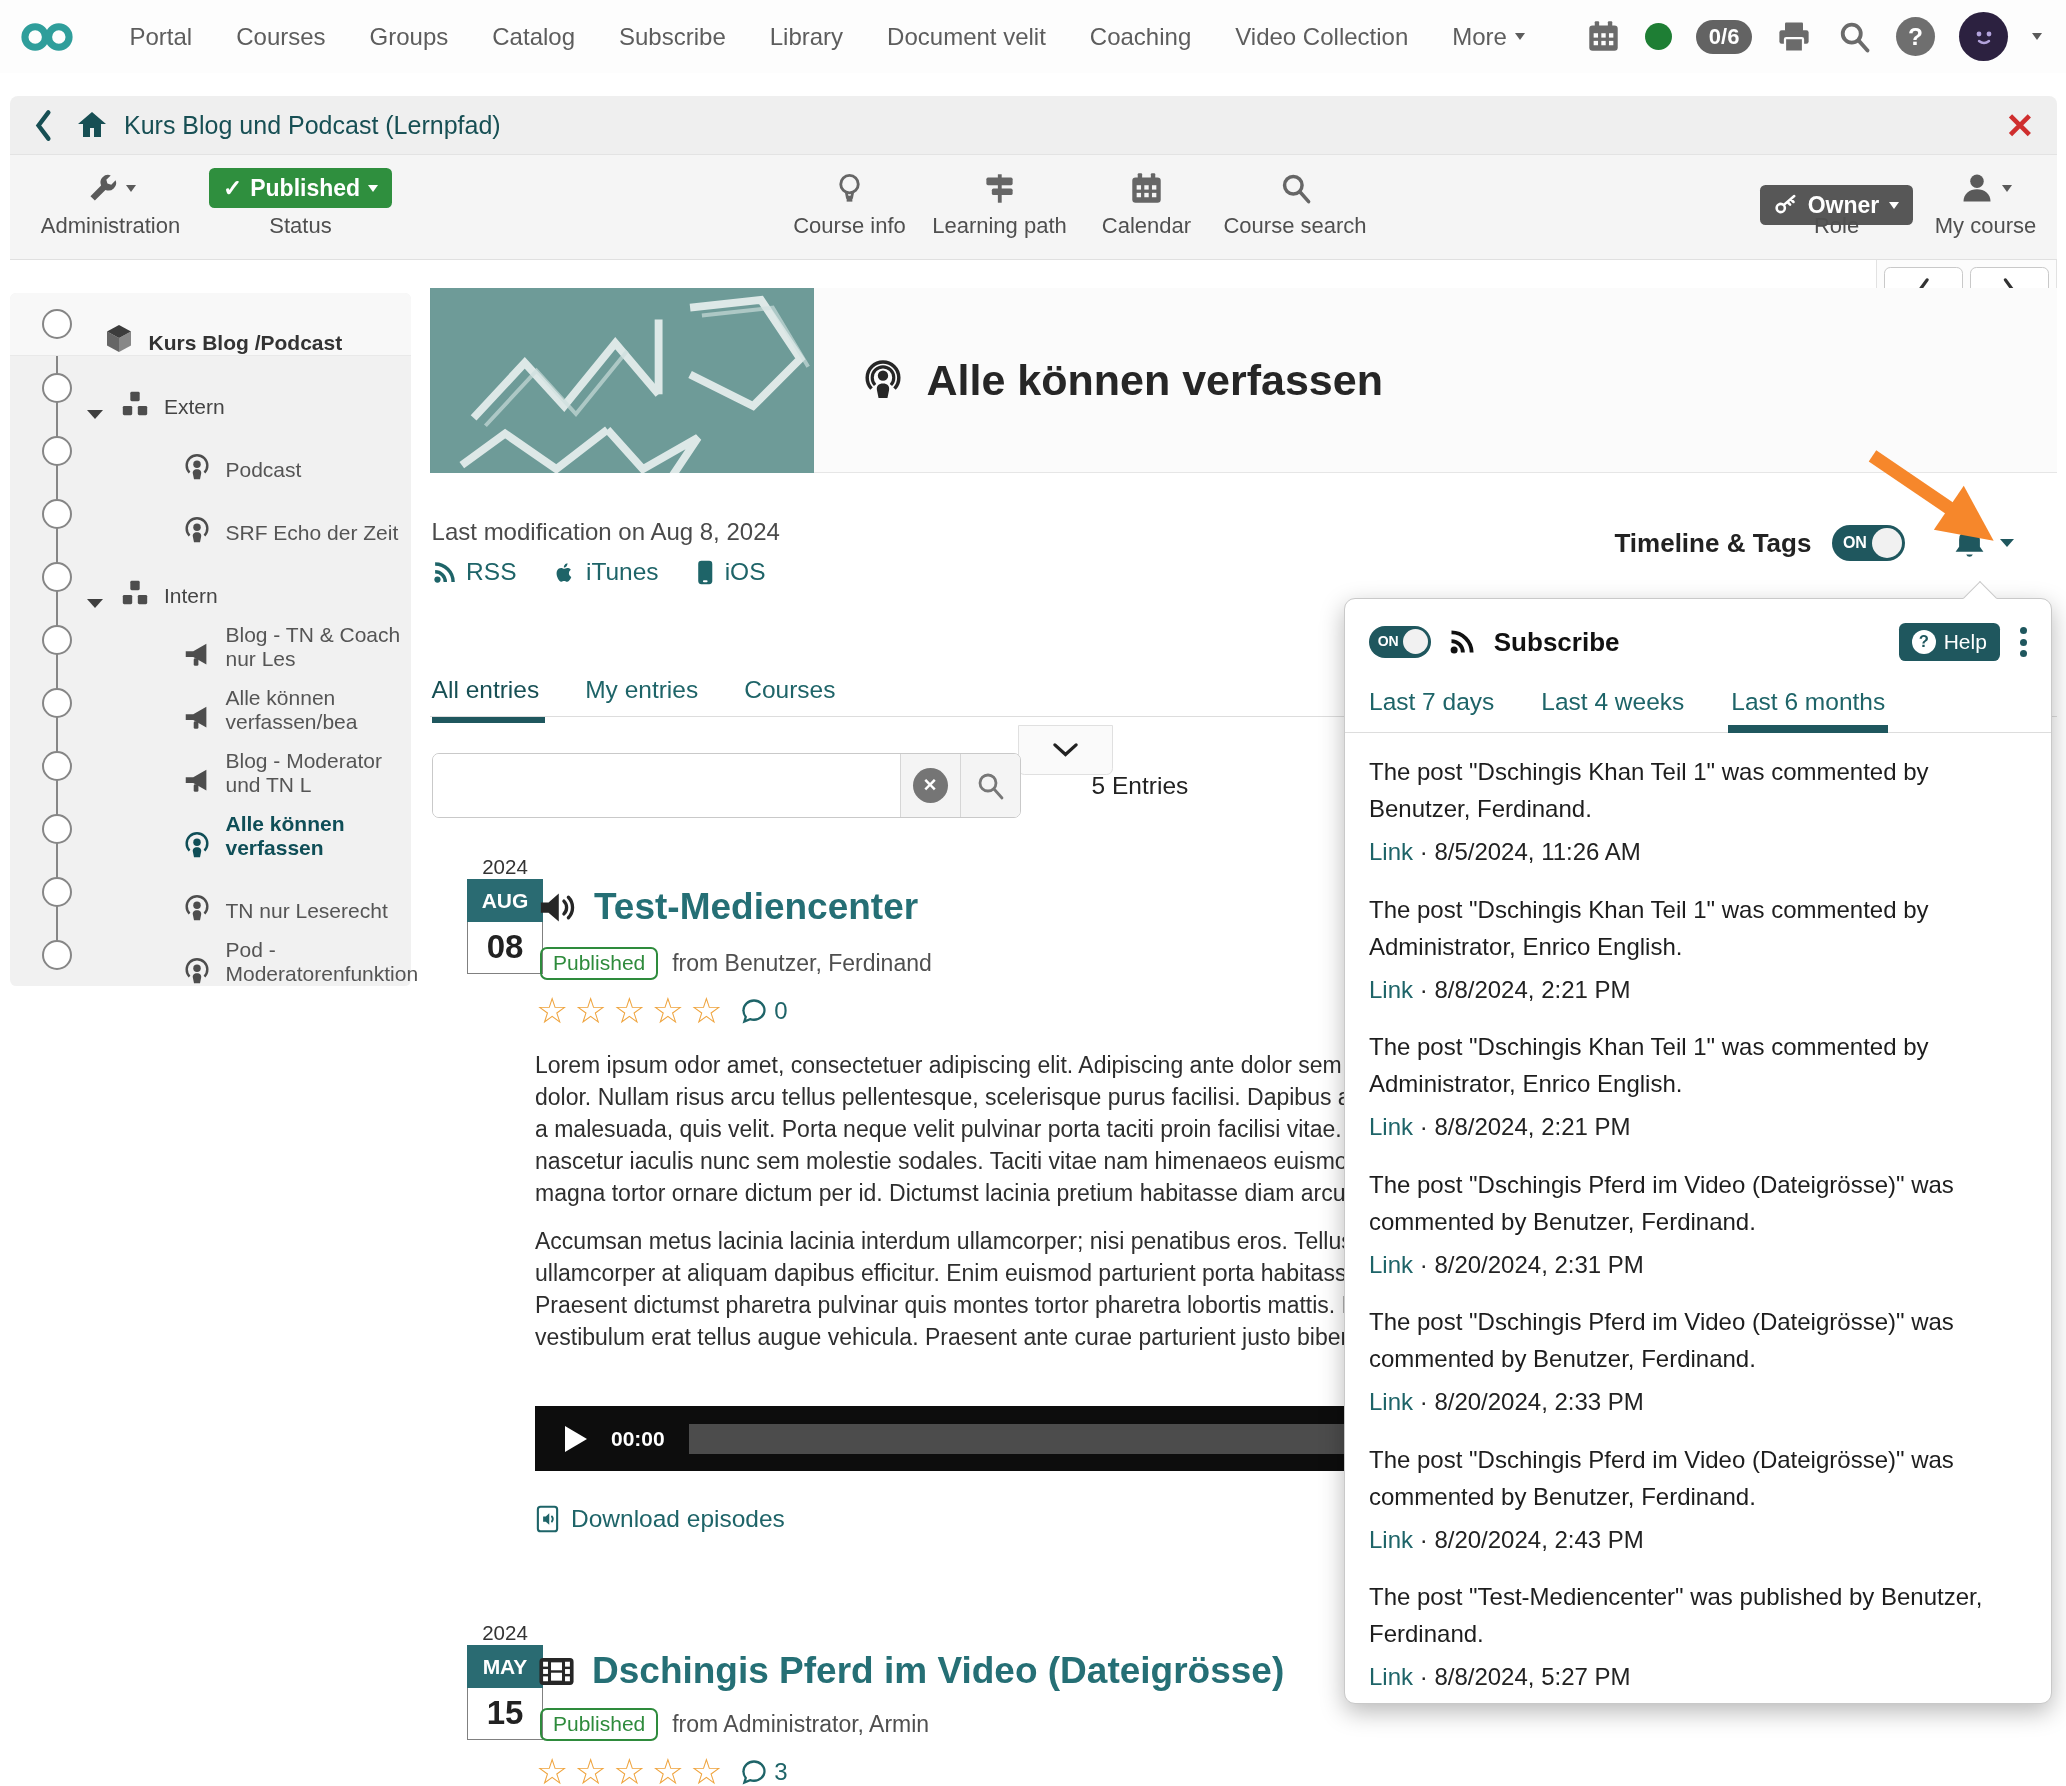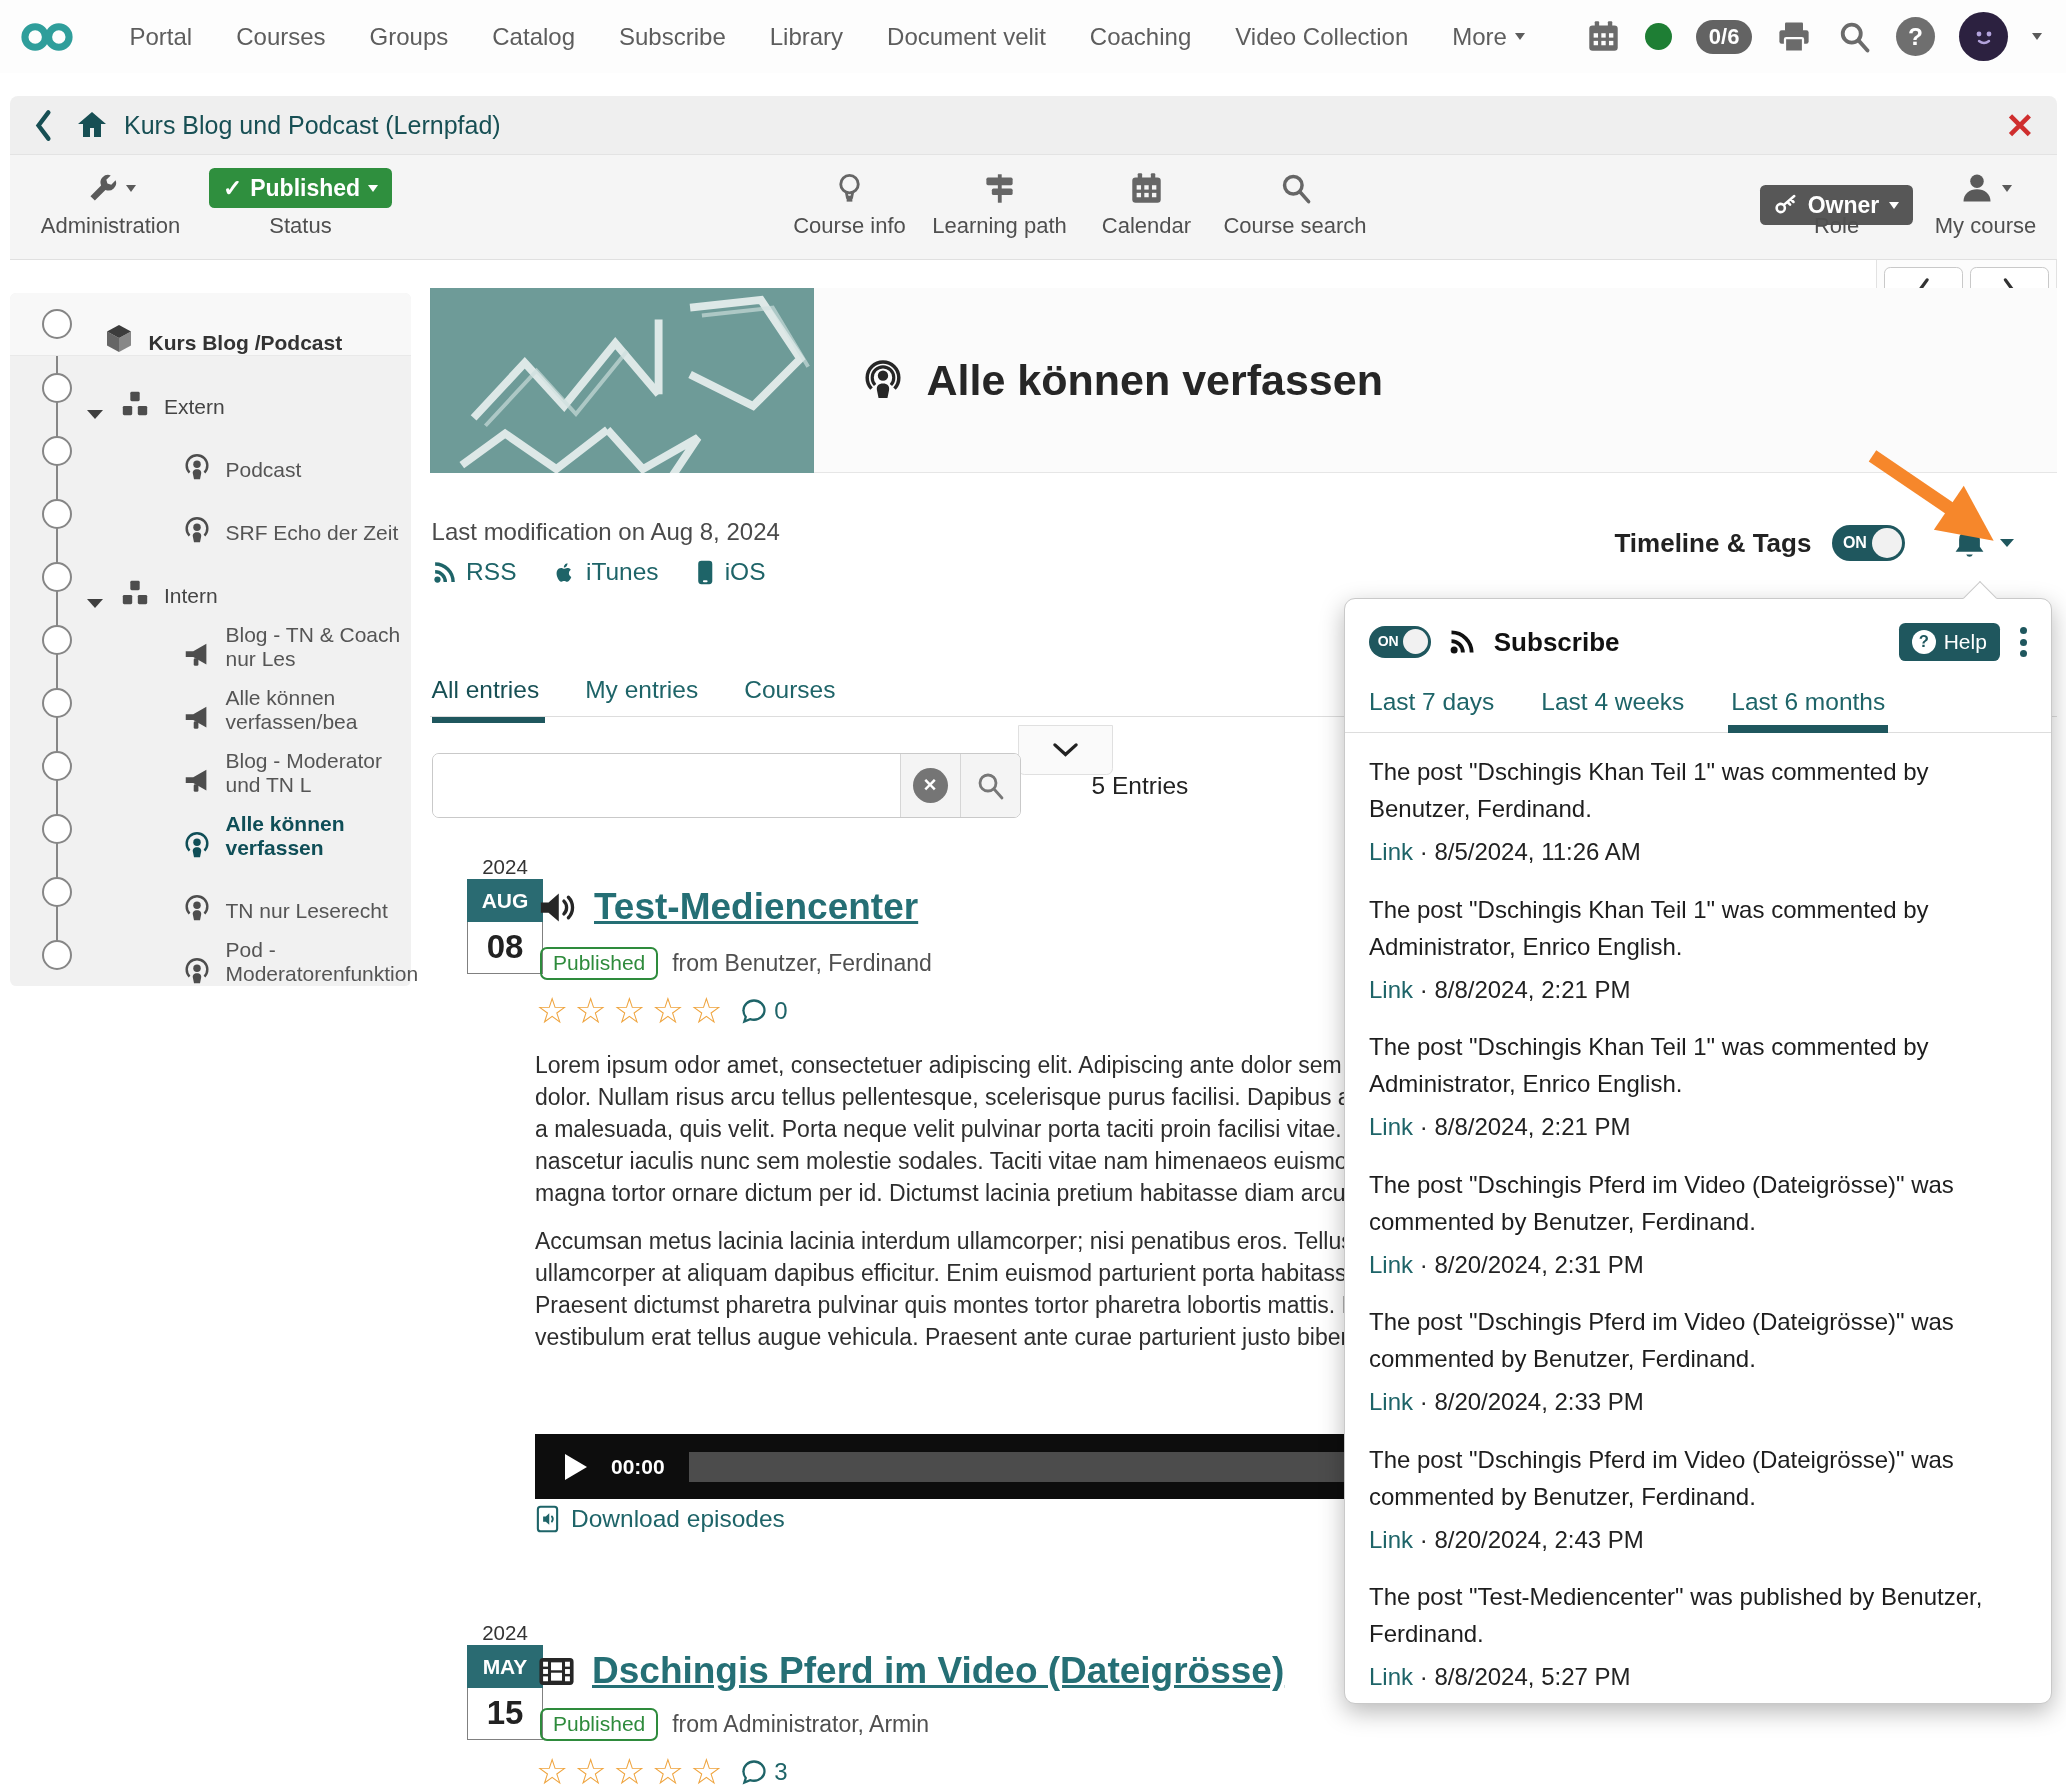--- a/index.html
+++ b/index.html
@@ -75,21 +75,21 @@
   .seg { width:60px; border-left:0.8px solid #d6d6d6; background:#f4f4f4; display:flex; align-items:center; justify-content:center; cursor:pointer; }
   .clearcircle { width:35px; height:35px; border-radius:50%; background:#757575; color:#fff; font-size:17.4px; font-weight:bold; display:flex; align-items:center; justify-content:center; }
   .entrycount { margin-left:71px; font-size:24.5px; color:#222; }
 
   .post { position:absolute; left:0; width:100%; }
   .datebadge { position:absolute; left:37px; top:0; width:76px; text-align:center; }
   .db-year { font-size:20.5px; color:#333; height:25px; line-height:25px; }
   .db-month { height:43px; background:#2a6b72; color:#fff; font-weight:bold; font-size:21px; line-height:43px; }
   .db-day { height:52px; background:#fff; border:1.6px solid #808080; border-top:none; font-size:33px; font-weight:bold; color:#222; line-height:50px; }
   .post-title { position:absolute; left:107px; display:flex; align-items:center; gap:16px; }
-  .post-title .ttext { font-size:37px; font-weight:bold; color:#256f75; cursor:pointer;text-decoration:underline; }
+  .post-title .ttext { font-size:37px; font-weight:bold; color:#256f75; cursor:pointer; }
   .post-meta { position:absolute; left:110px; display:flex; align-items:center; gap:14px; }
   .badge-pub { border:2.4px solid #2e8b3c; color:#2e8b3c; font-size:21px; border-radius:7px; padding:2.4px 11px; }
   .author { font-size:23px; color:#4f4f4f; }
   .rating { position:absolute; left:106px; display:flex; align-items:center; gap:11px; }
   .stars { color:#efa43e; font-size:36px; letter-spacing:6.3px; }
   .cwrap { display:flex; align-items:center; gap:6.3px; color:#1e6468; font-size:24px; cursor:pointer; }
   .para { position:absolute; left:105px; width:1341px; font-size:23px; line-height:32px; color:#2e2e2e; white-space:pre-line; }
   .player { position:absolute; left:105px; width:1303px; height:65px; background:#0d0d0d; display:flex; align-items:center; padding:0 22px; gap:24px; }
   .playtri { width:0; height:0; border-left:22px solid #fff; border-top:13.4px solid transparent; border-bottom:13.4px solid transparent; cursor:pointer; }
   .ptime { color:#fff; font-weight:bold; font-size:21px; }
@@ -607,21 +607,21 @@
     </div>
     <div class="para" style="top:195px;">Lorem ipsum odor amet, consectetuer adipiscing elit. Adipiscing ante dolor sem vamus
 dolor. Nullam risus arcu tellus pellentesque, scelerisque purus facilisi. Dapibus aliquam
 a malesuada, quis velit. Porta neque velit pulvinar porta taciti proin facilisi vitae. Dignissim
 nascetur iaculis nunc sem molestie sodales. Taciti vitae nam himenaeos euismod quis
 magna tortor ornare dictum per id. Dictumst lacinia pretium habitasse diam arcu metus.</div>
     <div class="para" style="top:371px;">Accumsan metus lacinia lacinia interdum ullamcorper; nisi penatibus eros. Tellus torquent
 ullamcorper at aliquam dapibus efficitur. Enim euismod parturient porta habitasse tempus.
 Praesent dictumst pharetra pulvinar quis montes tortor pharetra lobortis mattis. Platea
 vestibulum erat tellus augue vehicula. Praesent ante curae parturient justo bibendum.</div>
-    <div class="player" style="top:580px;padding-left:30px;">
+    <div class="player" style="top:552px;padding-left:30px;">
       <span class="playtri"></span>
       <span class="ptime">00:00</span>
       <span class="pbar"></span>
     </div>
     <div class="dl-link" style="top:651px;">
       <span class="icon">
         <svg width="25" height="28" viewBox="0 0 26 32" fill="none" stroke="#1e6468" stroke-width="2.4">
             <rect x="2" y="2" width="22" height="28" rx="3"></rect>
             <polygon points="8,13 11,13 15,9.5 15,22.5 11,19 8,19" fill="#1e6468" stroke="none"></polygon>
             <path d="M18 13a5 5 0 0 1 0 6" stroke-width="2" stroke-linecap="round"></path>

